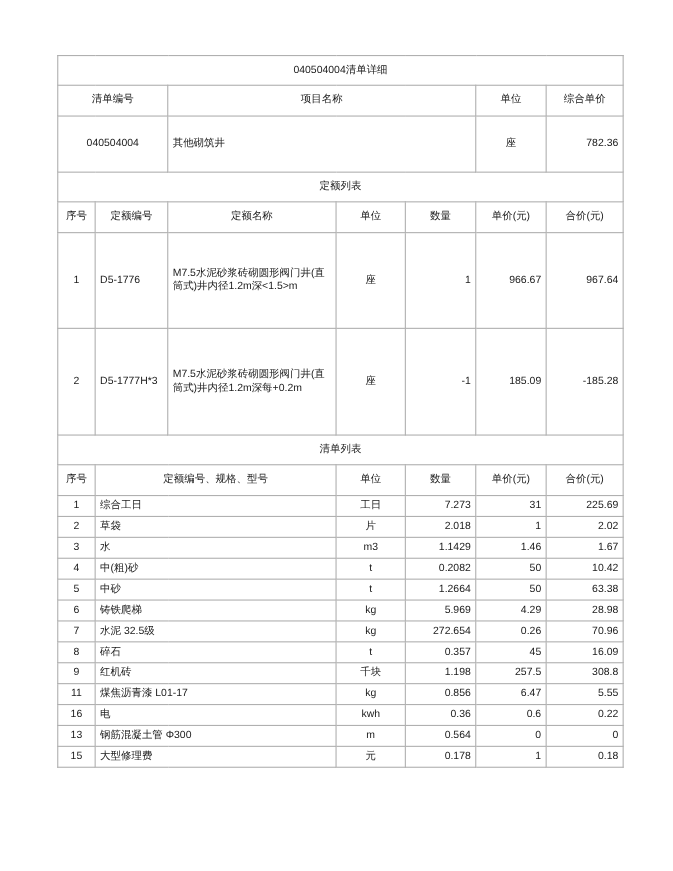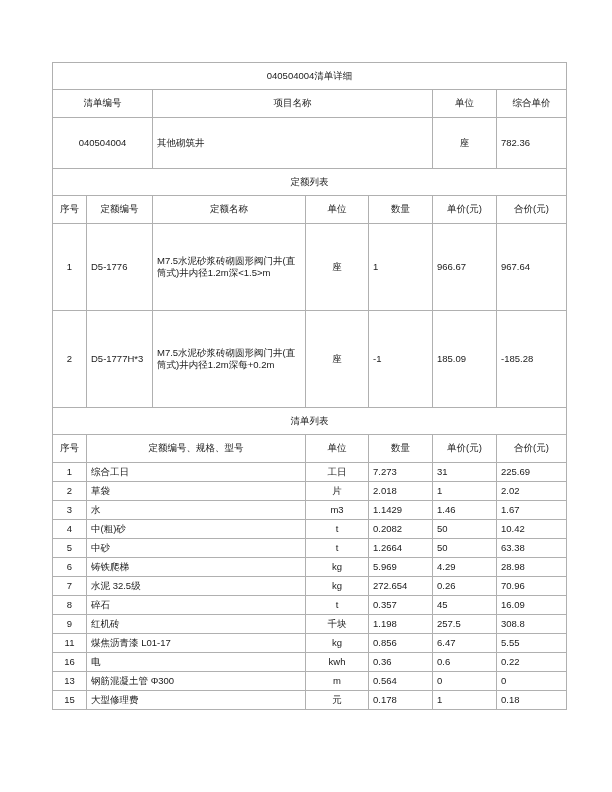--- a/index.html
+++ b/index.html
@@ -17,21 +17,21 @@
 
   .page {
     position: relative;
     width: 612px;
     height: 792px;
   }
 
   .doc-table {
     position: absolute;
     left: 52px;
-    top: 62px;
+    top: 50px;
     width: 489px;
     border-collapse: collapse;
     table-layout: fixed;
   }
 
   .doc-table td {
     border: 1px solid #b0b0b0;
     font-size: 9.5px;
     line-height: 1.35;
     padding: 2px 4px;
@@ -49,21 +49,21 @@
 
   
   .hdr {
     text-align: center;
     height: 23px;
   }
 
   
   .c { text-align: center; }
   .l { text-align: left; }
-  .r { text-align: left; }
+  .r { text-align: right; }
 
   
   .sum-row td {
     height: 46px;
   }
 
   
   .quota-row td {
     height: 82px;
     vertical-align: middle;

